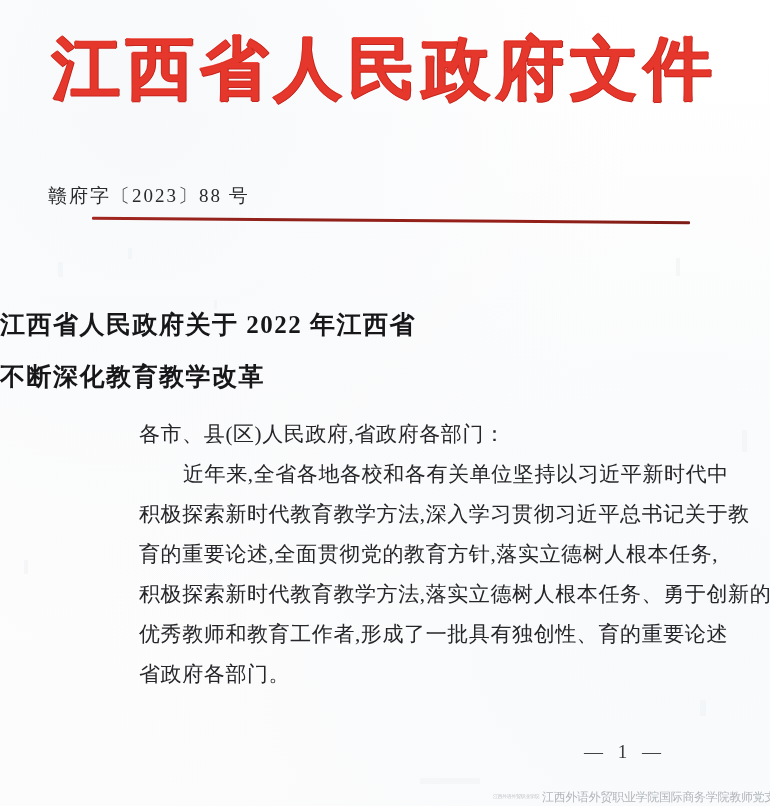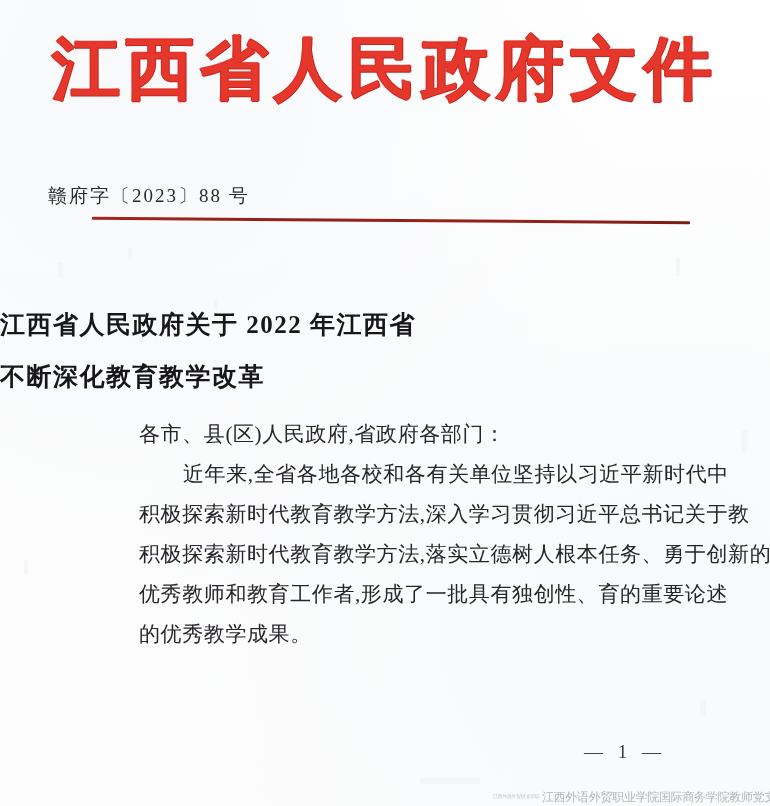--- a/index.html
+++ b/index.html
@@ -184,23 +184,24 @@
 
   <div class="doc-title">
     <span class="tline">江西省人民政府关于 2022 年江西省</span>
     <span class="tline">不断深化教育教学改革</span>
   </div>
 
   <div class="body-block">
     <div class="body-line">各市、县(区)人民政府,省政府各部门：</div>
     <div class="body-line indent">近年来,全省各地各校和各有关单位坚持以习近平新时代中</div>
     <div class="body-line">积极探索新时代教育教学方法,深入学习贯彻习近平总书记关于教</div>
+    <div class="body-line">育的重要论述,全面贯彻党的教育方针,落实立德树人根本任务,</div>
     <div class="body-line">积极探索新时代教育教学方法,落实立德树人根本任务、勇于创新的</div>
     <div class="body-line">优秀教师和教育工作者,形成了一批具有独创性、育的重要论述</div>
-    <div class="body-line">的优秀教学成果。</div>
+    <div class="body-line">省政府各部门。</div>
   </div>
 
   <div class="page-number">— 1 —</div>
 
   <div class="watermark">
     <span class="wm-logo">江西外语外贸职业学院</span>
     <span class="wm-text">江西外语外贸职业学院国际商务学院教师党支部</span>
   </div>
 
 </div>

